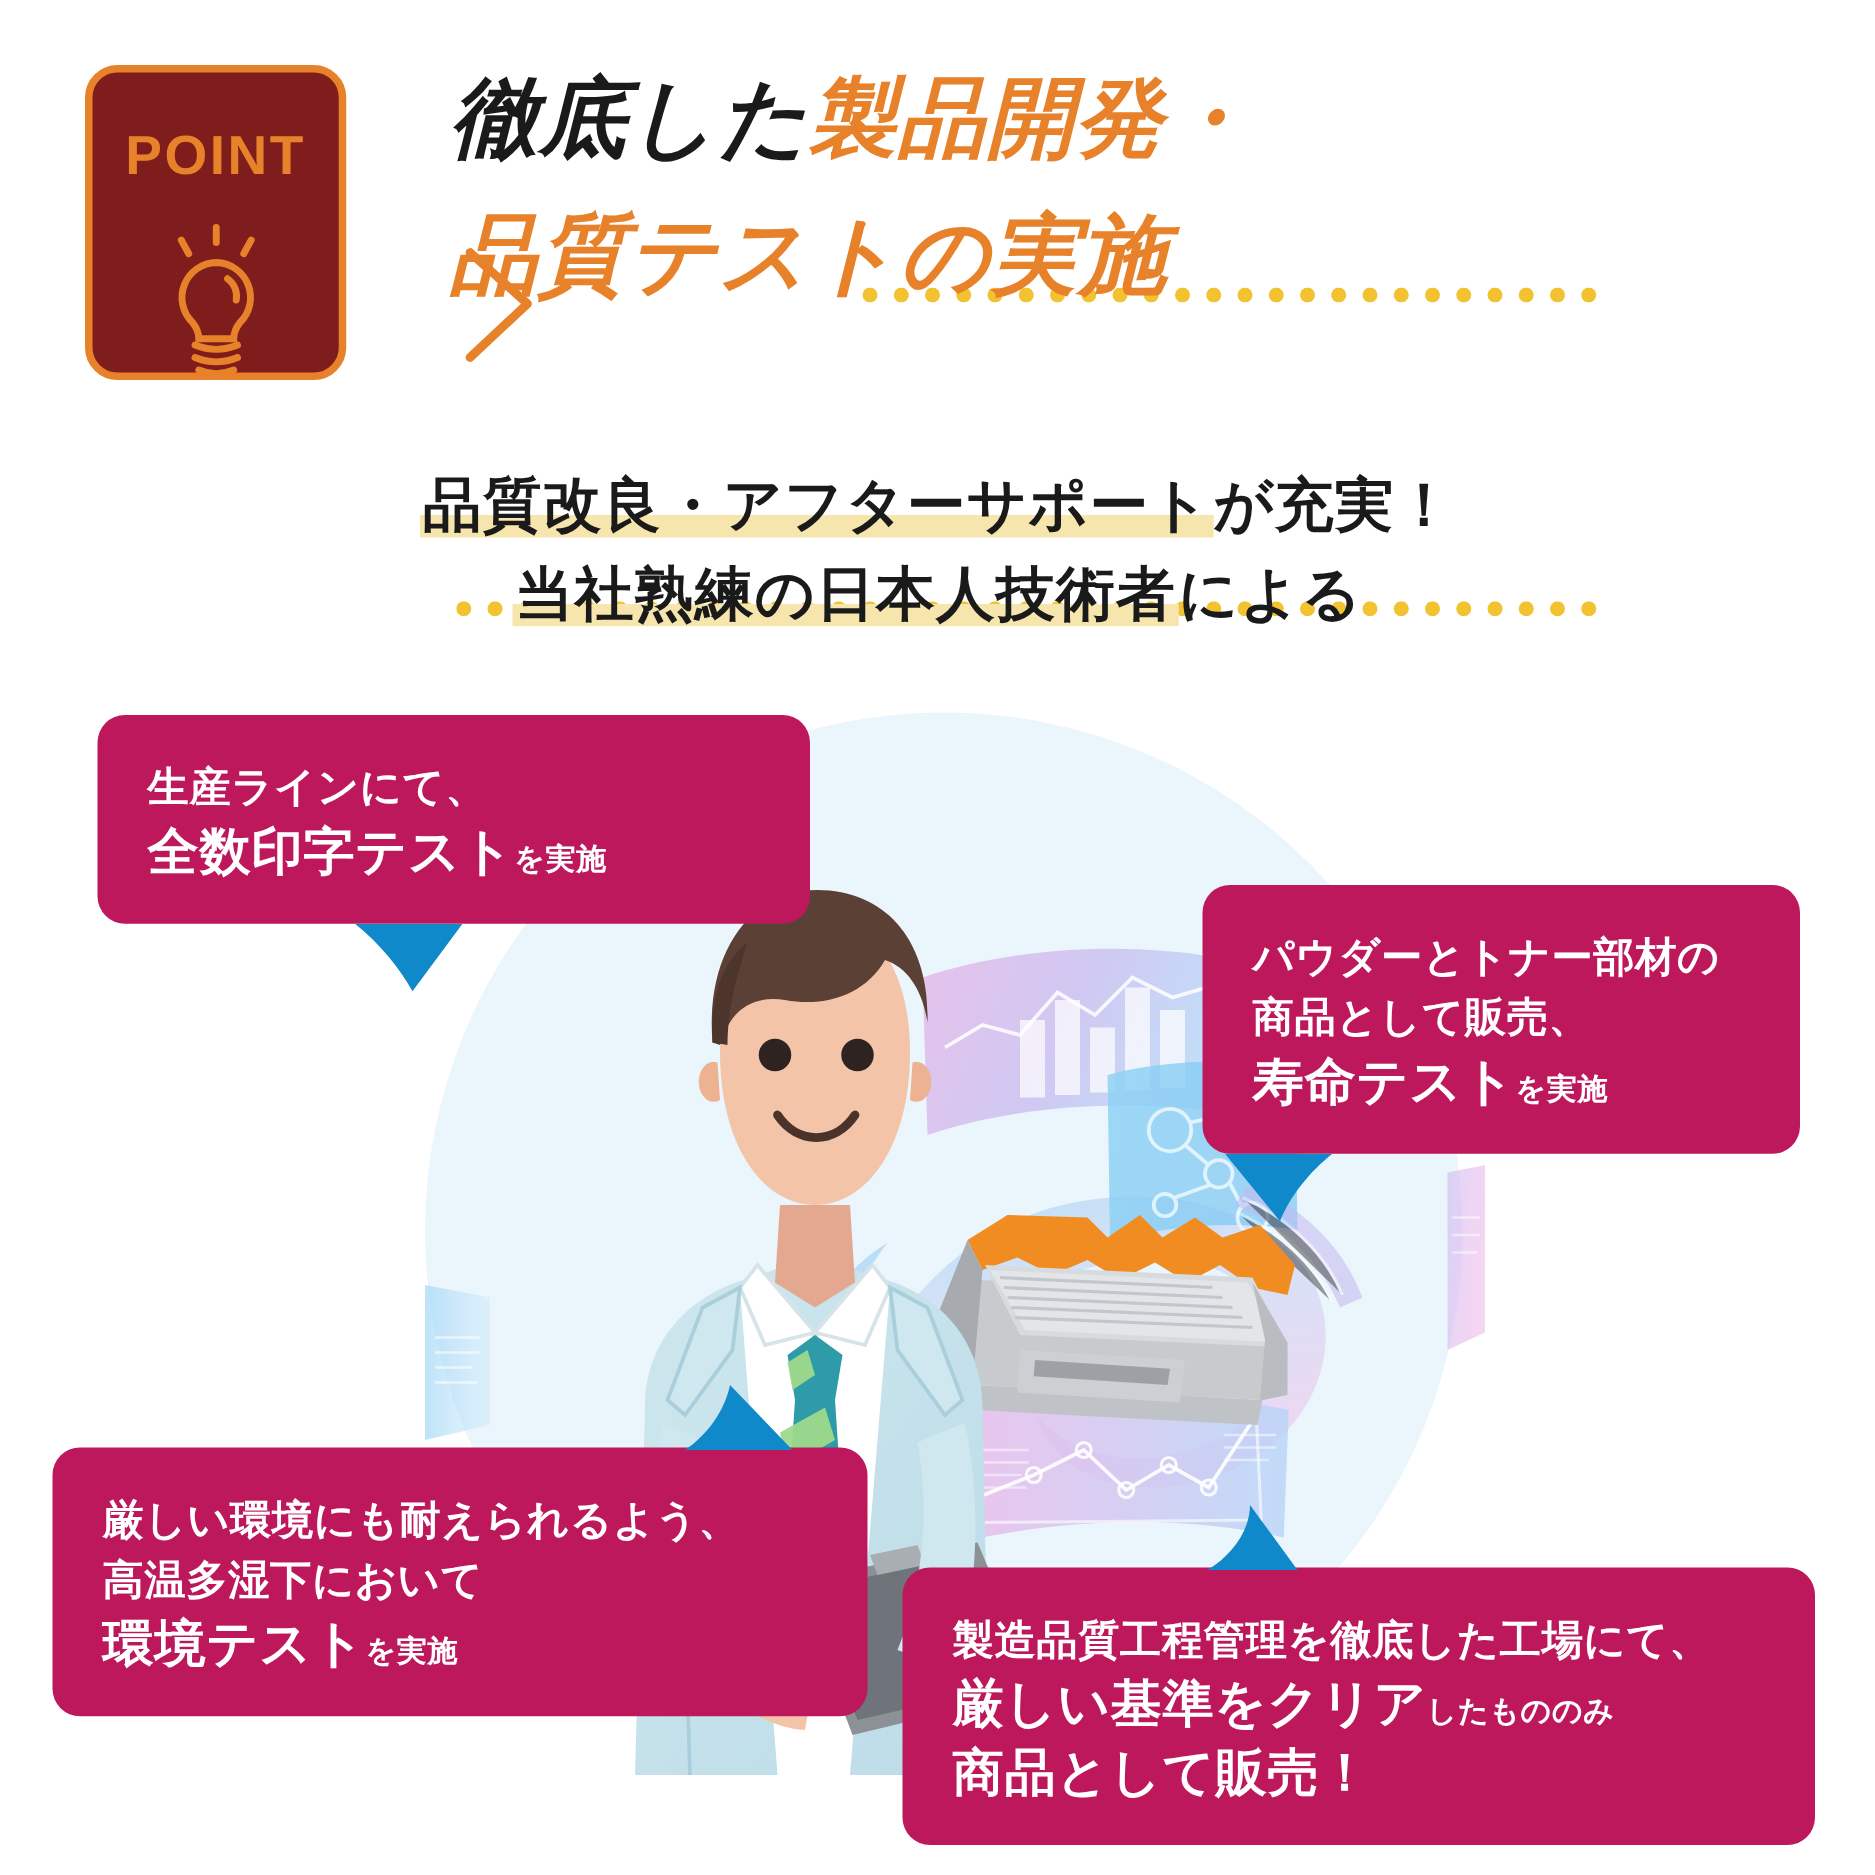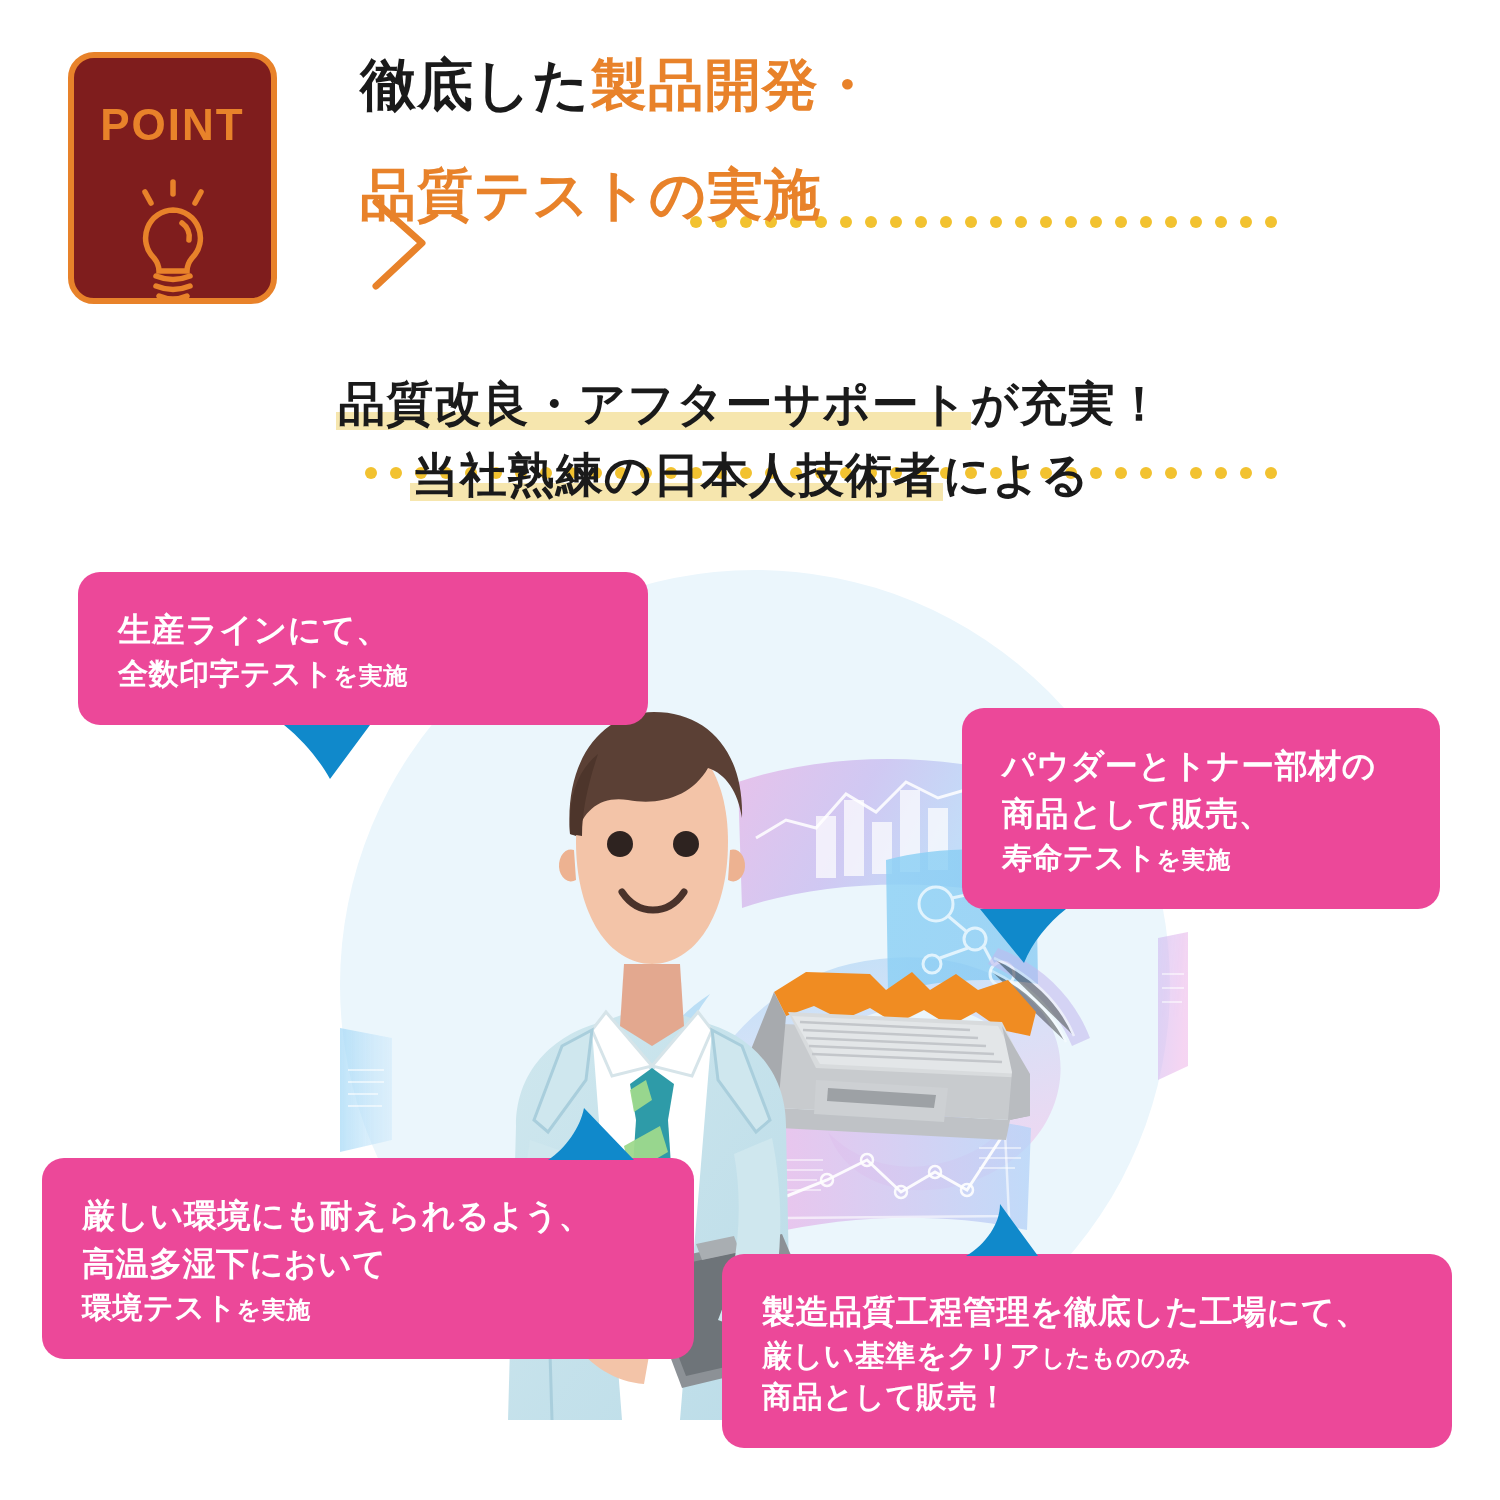--- a/index.html
+++ b/index.html
@@ -20,22 +20,22 @@
   .point-label{
     position:absolute; left:0; right:0; top:42px; text-align:center;
     font-size:44px; font-weight:bold; color:#E8822A; letter-spacing:2px;
   }
   .bulb{ position:absolute; left:50%; top:118px; transform:translateX(-50%); }
   .badge-arrow{ position:absolute; left:298px; top:140px; }
 
   
   .headline{
     position:absolute; left:360px; top:48px; width:960px;
-    font-size:56px; font-weight:bold; line-height:1.32;
-    letter-spacing:1px; white-space:nowrap;
+    font-size:70px; font-weight:bold; line-height:1.32;
+    letter-spacing:1px; white-space:nowrap;font-style:italic;
   }
   .hl-line{ position:relative; height:110px; }
   .hl-blk{ color:#1a1a1a; }
   .hl-org{ color:#E8822A; }
   .dots{ position:absolute; height:12px; }
   .dots-1{ left:330px; top:124px; width:600px; }
   .dots-2{ left:5px;   top:265px; width:925px; }
 
   
   .subtitle{
@@ -52,26 +52,26 @@
   .circle-bg{
     position:absolute; left:340px; top:570px; width:830px; height:830px;
     border-radius:50%; background:#EBF6FC;
   }
 
   
   .illus{ position:absolute; left:330px; top:560px; width:860px; height:860px; }
 
   
   .bubble{
-    position:absolute; background:#ec4899; border-radius:22px;
+    position:absolute; background:#be185d; border-radius:22px;
     color:#ffffff; letter-spacing:0.5px;
   }
   .bubble .tail{ position:absolute; }
   .b-sm{ font-size:33px; font-weight:bold; line-height:1.46; }
-  .b-lg{ font-size:30px; font-weight:bold; }
+  .b-lg{ font-size:41px; font-weight:bold; }
   .b-md{ font-size:24px; font-weight:bold; }
   .b-inner{ padding:34px 34px 30px 40px; }
 
   #bubble1{ left:78px;  top:572px;  width:570px; }
   #bubble2{ left:962px; top:708px;  width:478px; }
   #bubble3{ left:42px;  top:1158px; width:652px; }
   #bubble4{ left:722px; top:1218px; width:730px;margin-top:36px; }
 </style>
 </head>
 <body>

